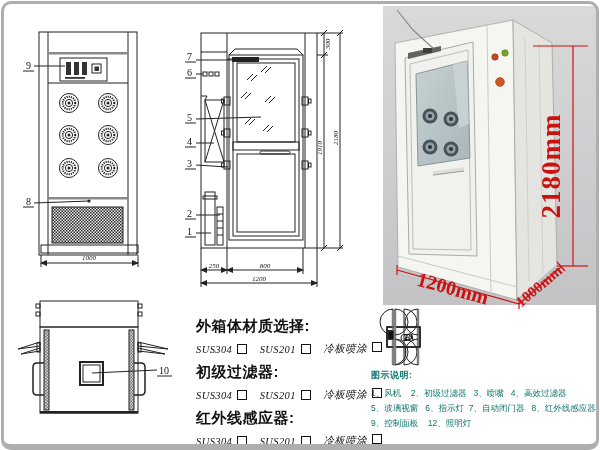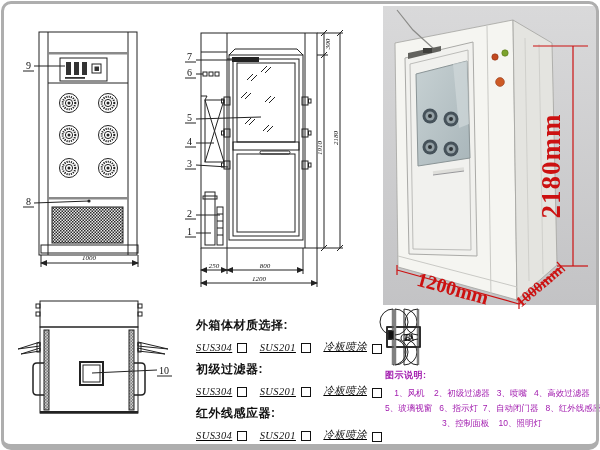--- a/index.html
+++ b/index.html
@@ -8,29 +8,29 @@
   #frame{position:absolute;left:1px;top:1px;right:1px;bottom:0;border:3px solid #aeaeae;
          border-bottom-width:6px;border-radius:10px;pointer-events:none;}
   svg{position:absolute;overflow:visible;}
   svg text{font-family:"Liberation Serif","DejaVu Serif",serif;fill:#111;}
   .dim{font-size:7px;font-style:italic;}
   .co{font-size:10px;}
   .swlbl{font-size:10px;font-style:italic;}
   .red{fill:#cc1111;font-weight:bold;}
   
   #materials{position:absolute;left:196px;top:317px;width:186px;}
-  .mat-head{font-size:12px;color:#111;margin:0 0 6px 0;font-weight:bold;letter-spacing:.5px;}
+  .mat-head{font-size:15px;color:#111;margin:0 0 6px 0;font-weight:bold;letter-spacing:.5px;}
   .opt-row{display:flex;justify-content:space-between;align-items:center;margin:0 0 7px 0;}
-  .opt{display:flex;align-items:flex-end;text-decoration:underline;}
+  .opt{display:flex;align-items:flex-start;}
   .opt i{font-family:"Liberation Serif","DejaVu Serif",serif;font-style:italic;font-size:10.5px;color:#111;letter-spacing:.4px;}
   .cb{display:inline-block;width:8px;height:8px;border:1.4px solid #111;margin-left:5px;background:#fff;}
   
-  #legend{position:absolute;left:385px;top:369px;width:214px;color:#a21caf;}
+  #legend{position:absolute;left:371px;top:369px;width:214px;color:#0f766e;}
   #legend .t{font-size:9px;font-weight:bold;margin:0 0 4px 0;letter-spacing:.5px;}
-  #legend .l{font-size:8.5px;line-height:15px;white-space:pre;text-align:center;}
+  #legend .l{font-size:8.5px;line-height:15px;white-space:pre;}
   
   #swings{position:absolute;left:385px;top:306px;width:196px;height:62px;display:flex;gap:13px;}
 </style>
 </head>
 <body>
 
 <div id="canvas">
 
   <svg id="fv" style="left:18px;top:26px;" width="166" height="250" viewBox="0 0 166 250">
     <defs>
@@ -470,17 +470,17 @@
           <i>冷板喷涂</i>
           <span class="cb"></span>
         </span>
     </div>
   </div>
 
   <div id="legend">
     <div class="t">图示说明:</div>
     <div class="l">1、风机    2、初级过滤器   3、喷嘴   4、高效过滤器</div>
     <div class="l">5、玻璃视窗   6、指示灯  7、自动闭门器   8、红外线感应器</div>
-    <div class="l">3、控制面板    10、照明灯</div>
+    <div class="l">9、控制面板    12、照明灯</div>
   </div>
 
   <div id="frame"></div>
 </div>
 
 </body></html>

